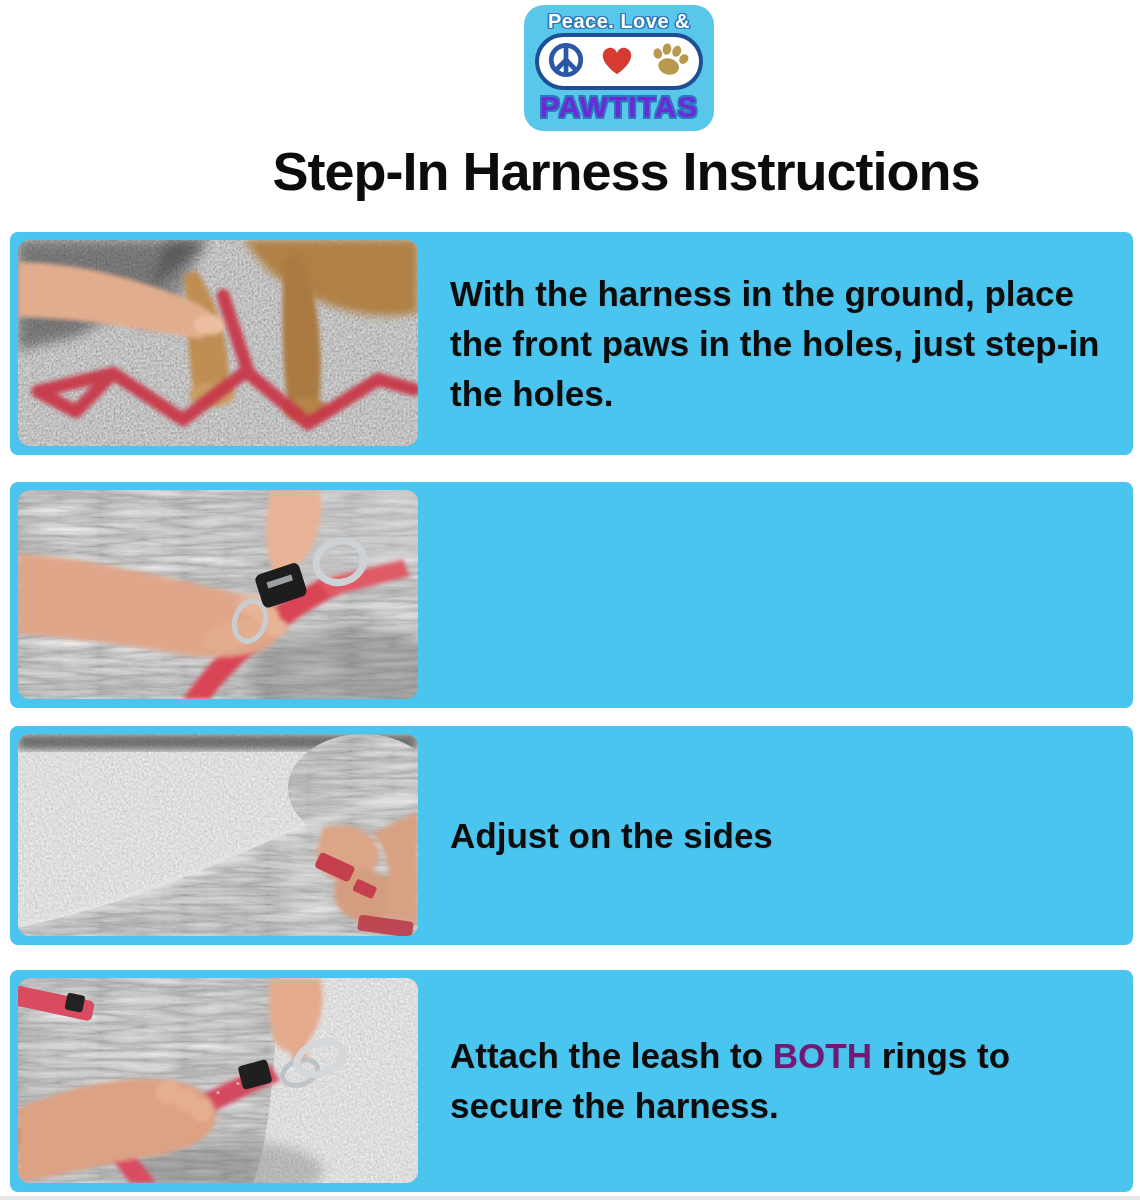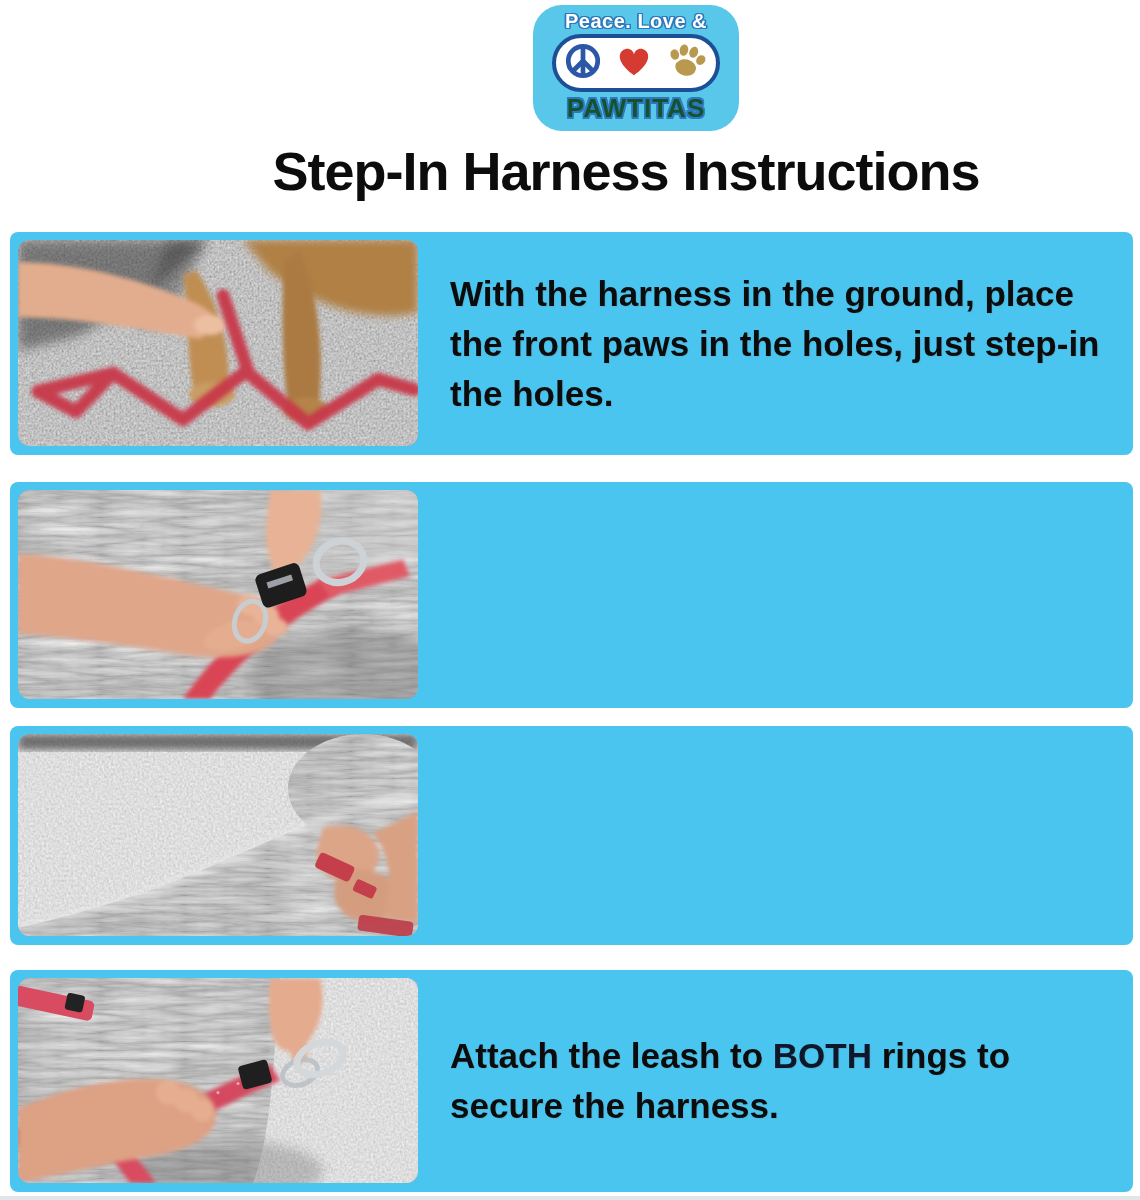--- a/index.html
+++ b/index.html
@@ -2,36 +2,36 @@
 <html><head>
 <meta charset="utf-8">
 <style>
   html,body{margin:0;padding:0;}
   body{
     width:1140px;height:1200px;position:relative;background:#ffffff;
     font-family:"Liberation Sans","DejaVu Sans",sans-serif;overflow:hidden;
   }
   
   .logo{
-    position:absolute;left:524px;top:5px;width:206px;height:126px;
-    background:#59c7ea;border-radius:29px;
+    position:absolute;left:524px;top:5px;width:190px;height:126px;
+    background:#59c7ea;border-radius:20px;
     display:flex;flex-direction:column;align-items:center;justify-content:space-between;
-    padding:5px 0 7px;box-sizing:border-box;margin-left:9px;
+    padding:5px 0 7px;box-sizing:border-box;
   }
   .logo-tagline{
     font-size:20px;font-weight:bold;color:#ffffff;letter-spacing:.5px;
     text-shadow:-1.4px -1.4px 0 #2e79bd,1.4px -1.4px 0 #2e79bd,-1.4px 1.4px 0 #2e79bd,
       1.4px 1.4px 0 #2e79bd,0 -1.4px 0 #2e79bd,0 1.4px 0 #2e79bd,-1.4px 0 0 #2e79bd,1.4px 0 0 #2e79bd;
   }
   .logo-pill{
     width:168px;height:58px;background:#ffffff;border:4px solid #1d4f96;border-radius:32px;
     display:flex;align-items:center;justify-content:center;gap:12px;box-sizing:border-box;
   }
   .logo-brand{
-    font-size:26px;font-weight:bold;color:#14532d;letter-spacing:1px;
+    font-size:30px;font-weight:bold;color:#6d28d9;letter-spacing:1px;
     text-shadow:-1.6px -1.6px 0 #2e79bd,1.6px -1.6px 0 #2e79bd,-1.6px 1.6px 0 #2e79bd,
       1.6px 1.6px 0 #2e79bd,0 -1.6px 0 #2e79bd,0 1.6px 0 #2e79bd,-1.6px 0 0 #2e79bd,1.6px 0 0 #2e79bd;
   }
   
   .title{
     position:absolute;left:112px;right:0;top:140px;text-align:center;
     font-size:54px;font-weight:bold;color:#0c0c0c;letter-spacing:-1px;
   }
   
   .panel{
@@ -43,21 +43,21 @@
   }
   .photo svg{display:block;width:100%;height:100%;}
   .step-text{
     position:absolute;left:440px;top:0;bottom:0;width:650px;
     display:flex;align-items:center;
     font-size:35px;line-height:50px;font-weight:bold;color:#0c0c0c;
     text-shadow:1px 1px 0 rgba(120,120,120,0.18);
   }
   .step-text p{margin:0;}
   .narrow{width:600px;}
-  .red-word{color:#0f172a;}
+  .red-word{color:#701a75;}
   .bottom-edge{position:absolute;left:0;bottom:0;width:1140px;height:4px;background:#e2e6e8;}
   .hidden-defs{position:absolute;width:0;height:0;}
 </style>
 </head>
 <body>
 
 <svg class="hidden-defs" aria-hidden="true">
   <defs>
     <filter id="grassDark" x="0" y="0" width="100%" height="100%">
       <feTurbulence type="fractalNoise" baseFrequency="0.5 0.42" numOctaves="3" seed="11" result="n"></feTurbulence>
@@ -202,20 +202,23 @@
       <g filter="url(#b2)">
         <path d="M305,95 C330,88 352,96 360,115 C365,132 352,148 332,150 C312,150 300,138 298,120 Z" fill="#dca588"></path>
         <path d="M320,140 C345,132 372,140 380,158 C385,175 370,190 348,190 C328,188 316,175 316,158 Z" fill="#d49d80"></path>
         <path d="M355,100 L400,78 L400,192 L365,186 C376,152 372,122 355,100 Z" fill="#d8a184"></path>
       </g>
       <rect x="298" y="126" width="38" height="17" rx="4" fill="#c43f4b" transform="rotate(25 317 134)"></rect>
       <rect x="336" y="150" width="22" height="13" rx="3" fill="#c43f4b" transform="rotate(25 347 156)"></rect>
       <rect x="340" y="186" width="55" height="16" rx="4" fill="#bd3a46" opacity="0.9" transform="rotate(8 367 194)"></rect>
     </svg>
   </div>
+  <div class="step-text">
+    <p>Adjust on the sides</p>
+  </div>
 </div>
 
 <div class="panel" style="top:970px;height:222px;">
   <div class="photo" aria-label="hands attaching leash to both metal rings of red harness on gray dog">
     <svg viewBox="0 0 400 204" preserveAspectRatio="none">
       <rect width="400" height="204" fill="#8a8a8a" filter="url(#furGray)"></rect>
       <path d="M262,0 L400,0 L400,204 L235,204 C256,150 256,60 262,0 Z" fill="#aaaaaa" filter="url(#grassLight)"></path>
       <path d="M262,0 C256,60 256,150 235,204" stroke="#dddddd" stroke-width="6" fill="none" opacity="0.5" filter="url(#b6)"></path>
       <ellipse cx="210" cy="192" rx="95" ry="30" fill="#5e5e5e" opacity="0.3" filter="url(#b6)"></ellipse>
       <rect x="-12" y="14" width="88" height="20" rx="5" fill="#d84b61" transform="rotate(12 30 24)"></rect>

